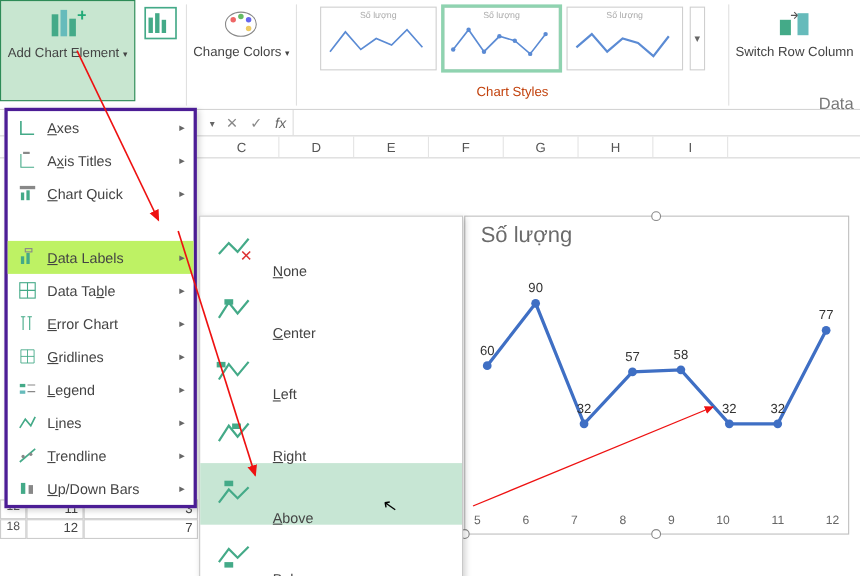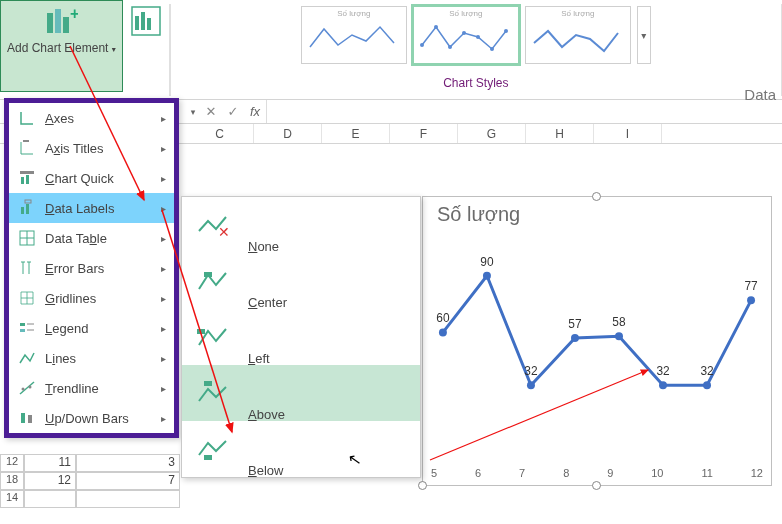--- a/index.html
+++ b/index.html
@@ -11,37 +11,37 @@
   .ribbon-btn { display: flex; flex-direction: column; align-items: center; justify-content: flex-start; padding: 4px 6px 2px; height: 92px; cursor: default; }
   .ribbon-btn .lbl { text-align: center; line-height: 14px; margin-top: 2px; font-size: 12px; }
   .ribbon-btn.active { background: #c8e6d0; border: 1px solid #2e8b57; }
   .rib-ico { width: 34px; height: 34px; display: flex; align-items: center; justify-content: center; }
 
   .styles-group { flex: 1; display: flex; flex-direction: column; align-items: center; padding-top: 6px; height: 100px; position:relative;}
   .styles-row { display: flex; gap: 6px; }
   .style-thumb { width: 106px; height: 58px; border: 1px solid #cfcfcf; background: #fff; position: relative; }
   .style-thumb.sel { outline: 3px solid #8fd3b0; outline-offset: -1px; }
   .thumb-title { position:absolute; top:2px; left:0; right:0; text-align:center; font-size:8px; color:#aaa;}
-  .group-label { font-size: 12px; color: #701a75; margin-top: 12px; }
+  .group-label { font-size: 12px; color: #c2410c; margin-top: 12px; }
   .nav-arrow { width: 14px; height: 58px; border: 1px solid #cfcfcf; display:flex;align-items:center;justify-content:center;font-size:10px;color:#666;}
 
   
   .fx-bar { display:flex; align-items:center; height:24px; border-bottom:1px solid #d4d4d4; padding-left:186px;}
   .fx-drop { width:14px; text-align:center; color:#666; font-size:9px;}
   .fx-btn { width:22px; text-align:center; color:#888;}
   .fx-label { font-style:italic; color:#666; margin:12px 6px;}
 
   
   .col-headers { display:flex; height:20px; border-bottom:1px solid #d4d4d4; padding-left:186px;}
   .col-h { width:68px; text-align:center; border-right:1px solid #e4e4e4; font-size:12px; color:#555; line-height:20px;}
 
   
-  .menu1 { position:absolute; top:98px; left:4px; width:175px; background:#fff; border:5px solid #4c1d95; box-shadow:2px 2px 6px rgba(0,0,0,.2); z-index:20;}
+  .menu1 { position:absolute; top:98px; left:4px; width:175px; background:#fff; border:3px solid #4c1d95; box-shadow:2px 2px 6px rgba(0,0,0,.2); z-index:20;}
   .menu1-item { display:flex; align-items:center; height:30px; padding:0 8px; position:relative;}
-  .menu1-item:hover, .menu1-item.hover { background:#7dd3fc;}
+  .menu1-item:hover, .menu1-item.hover { background:#bef264;margin-top:28px;}
   .menu1-item .ico { width:20px; height:20px; margin-right:8px; display:flex;align-items:center;justify-content:center;}
   .menu1-item .arrow { position:absolute; right:8px; font-size:10px; color:#666;}
   .ul { text-decoration: underline; }
 
   
   .menu2 { position:absolute; top:196px; left:181px; width:240px; background:#fff; border:1px solid #c9c9c9; box-shadow:2px 2px 6px rgba(0,0,0,.2); z-index:30;}
   .menu2-item { display:flex; align-items:center; height:56px; padding:0 14px;}
   .menu2-item.hover { background:#c7e6d4;}
   .menu2-item .ico { width:34px; height:30px; margin-right:18px; display:flex;align-items:center;justify-content:center;}
   .menu2-item .txt { color:#444;margin-top:43px; }
@@ -87,20 +87,33 @@
     <span class="rib-ico">
       <svg width="34" height="34">
           <rect x="3" y="3" width="28" height="28" fill="none" stroke="#4a8" stroke-width="1.5"></rect>
           <rect x="6" y="12" width="4" height="14" fill="#4a8"></rect>
           <rect x="12" y="8" width="4" height="18" fill="#4a8"></rect>
           <rect x="18" y="14" width="4" height="12" fill="#4a8"></rect>
         </svg>
     </span>
   </div>
   <div class="ribbon-sep"></div>
+  <div class="ribbon-btn">
+    <span class="rib-ico">
+      <svg width="34" height="34">
+          <ellipse cx="17" cy="18" rx="14" ry="11" fill="#fff" stroke="#888"></ellipse>
+          <circle cx="10" cy="14" r="2.5" fill="#e66"></circle>
+          <circle cx="17" cy="11" r="2.5" fill="#6b6"></circle>
+          <circle cx="24" cy="14" r="2.5" fill="#66e"></circle>
+          <circle cx="24" cy="22" r="2.5" fill="#ec6"></circle>
+        </svg>
+    </span>
+    <span class="lbl"><span>Change
+Colors</span> <span style="font-size:8px">▾</span></span>
+  </div>
   <div class="ribbon-sep"></div>
 
   <div class="styles-group">
     <div class="styles-row">
       <div class="style-thumb">
         <span class="thumb-title">Số lượng</span>
         <svg width="104" height="56">
             <polyline points="8,40 22,22 36,38 50,28 64,34 78,20 92,36" fill="none" stroke="#5b8bd4" stroke-width="1.5"></polyline>
           </svg>
       </div>
@@ -124,20 +137,31 @@
         <svg width="104" height="56">
             <polyline points="8,36 22,24 36,40 50,28 64,32 78,44 92,26" fill="none" stroke="#5b8bd4" stroke-width="2"></polyline>
           </svg>
       </div>
       <div class="nav-arrow">▾</div>
     </div>
     <div class="group-label">Chart Styles</div>
   </div>
 
   <div class="ribbon-sep"></div>
+  <div class="ribbon-btn">
+    <span class="rib-ico">
+      <svg width="34" height="34">
+          <rect x="4" y="14" width="10" height="14" fill="#4a8"></rect>
+          <rect x="20" y="8" width="10" height="20" fill="#6bb"></rect>
+          <path d="M14 10 L20 10 M20 10 L17 7 M20 10 L17 13" stroke="#555" fill="none"></path>
+        </svg>
+    </span>
+    <span class="lbl">Switch Row
+Column</span>
+  </div>
   <div style="position:absolute;top:86px;right:6px;font-size:15px;color:#777">Data</div>
 </div>
 
 <div class="fx-bar">
   <span class="fx-drop">▾</span>
   <span class="fx-btn">✕</span>
   <span class="fx-btn">✓</span>
   <span class="fx-label">fx</span>
   <div style="flex:1;height:100%;border-left:1px solid #ddd"></div>
 </div>
@@ -207,21 +231,21 @@
   </div>
   <div class="menu1-item">
     <span class="ico">
         <svg width="18" height="18">
           <line x1="5" y1="3" x2="5" y2="15" stroke="#4a8"></line>
           <line x1="11" y1="3" x2="11" y2="15" stroke="#4a8"></line>
           <line x1="3" y1="3" x2="7" y2="3" stroke="#4a8"></line>
           <line x1="9" y1="3" x2="13" y2="3" stroke="#4a8"></line>
         </svg>
       </span>
-    <span><span class="ul">E</span><span>rror Bars</span></span>
+    <span><span class="ul">E</span><span>rror Chart</span></span>
       <span class="arrow">▸</span>
   </div>
   <div class="menu1-item">
     <span class="ico">
         <svg width="18" height="18">
           <path d="M3 3 H15 M3 9 H15 M3 15 H15 M3 3 V15 M9 3 V15 M15 3 V15" stroke="#4a8" fill="none" stroke-width="0.8"></path>
         </svg>
       </span>
     <span><span class="ul">G</span><span>ridlines</span></span>
       <span class="arrow">▸</span>
@@ -290,20 +314,29 @@
     <span class="txt"><span class="ul">C</span><span>enter</span></span>
   </div>
   <div class="menu2-item">
     <span class="ico">
         <svg width="34" height="28">
           <polyline points="3,22 12,8 20,18 30,6" fill="none" stroke="#4a8" stroke-width="2"></polyline>
           <rect x="1" y="6" width="8" height="5" fill="#4a8"></rect>
         </svg>
       </span>
     <span class="txt"><span class="ul">L</span><span>eft</span></span>
+  </div>
+  <div class="menu2-item">
+    <span class="ico">
+        <svg width="34" height="28">
+          <polyline points="3,22 12,8 20,18 30,6" fill="none" stroke="#4a8" stroke-width="2"></polyline>
+          <rect x="15" y="6" width="8" height="5" fill="#4a8"></rect>
+        </svg>
+      </span>
+    <span class="txt"><span class="ul">R</span><span>ight</span></span>
   </div>
   <div class="menu2-item hover">
     <span class="ico">
         <svg width="34" height="28">
           <polyline points="3,22 12,10 20,18 30,8" fill="none" stroke="#4a8" stroke-width="2"></polyline>
           <rect x="8" y="2" width="8" height="5" fill="#4a8"></rect>
         </svg>
       </span>
     <span class="txt"><span class="ul">A</span><span>bove</span></span>
   </div>
@@ -321,25 +354,20 @@
 <div class="sheet-rows">
   <div class="row">
     <div class="rh">12</div>
     <div class="cell">11</div>
     <div class="cell cellw">3</div>
   </div>
   <div class="row">
     <div class="rh">18</div>
     <div class="cell">12</div>
     <div class="cell cellw">7</div>
-  </div>
-  <div class="row">
-    <div class="rh">14</div>
-    <div class="cell"></div>
-    <div class="cell cellw"></div>
   </div>
 </div>
 
 <div class="chart-box">
   <div class="handle h-tc"></div>
   <div class="handle h-bl"></div>
   <div class="handle h-bc"></div>
   <div class="chart-title">Số lượng</div>
   <svg class="plot" id="plot" viewBox="0 0 334 220">
       <polyline points="12,96 56.285714285714285,39 100.57142857142857,149.2 144.85714285714286,101.7 189.14285714285714,99.80000000000001 233.42857142857142,149.2 277.7142857142857,149.2 322,63.69999999999999 " fill="none" stroke="#3f6fc4" stroke-width="3"></polyline>

